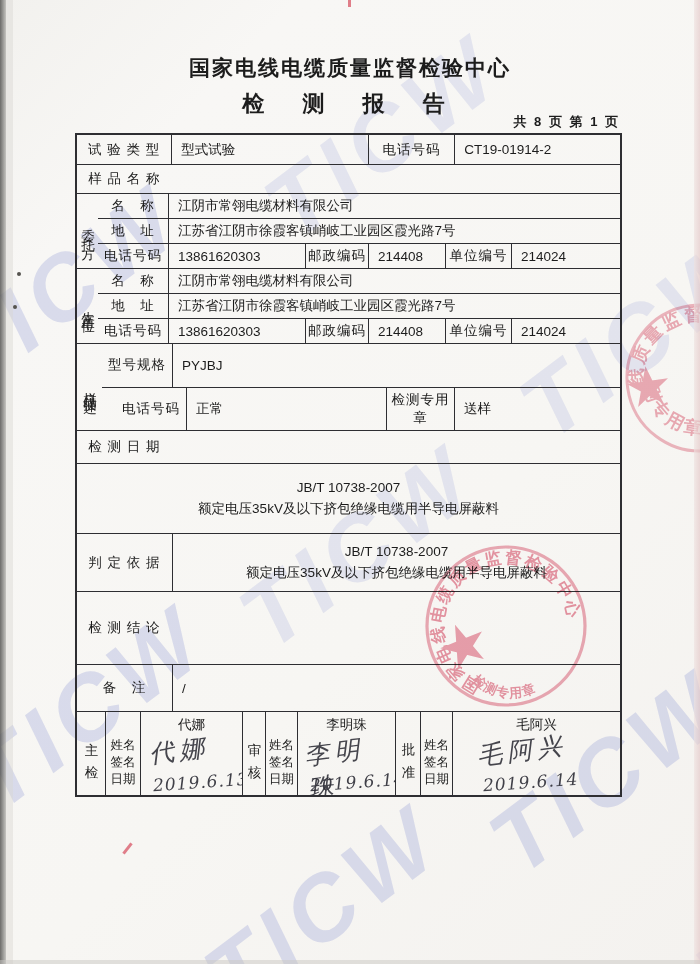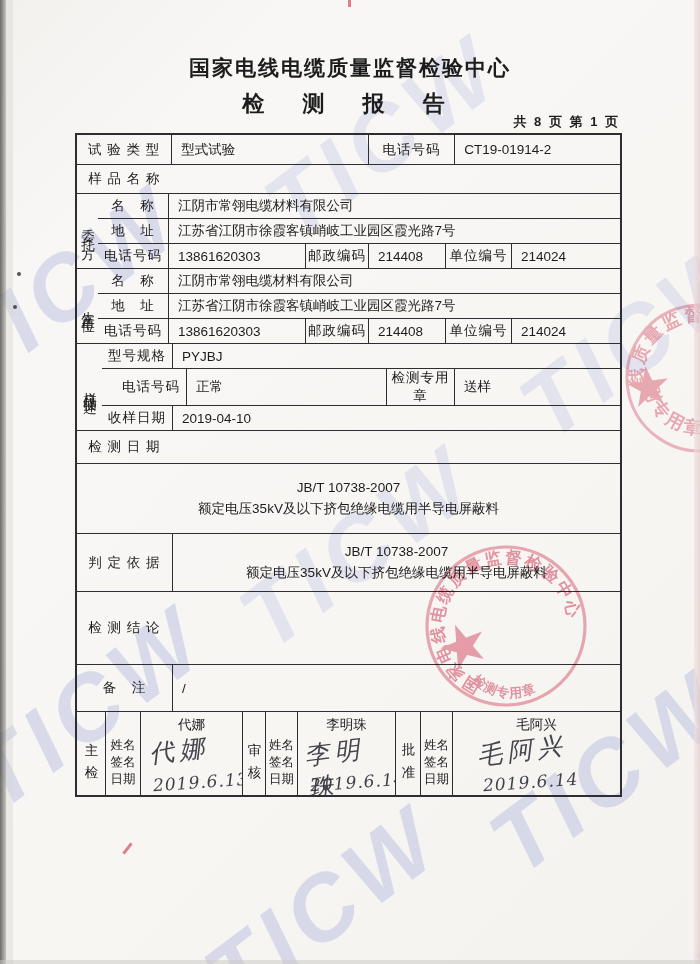--- a/index.html
+++ b/index.html
@@ -185,24 +185,20 @@
         <div class="g-row">
           <div class="cell lab w70">型号规格</div>
           <div class="cell val w452">PYJBJ</div>
         </div>
         <div class="g-row">
           <div class="cell lab w70">电话号码</div>
           <div class="cell val w200">正常</div>
           <div class="cell lab w68">检测专用章</div>
           <div class="cell val w184">送样</div>
         </div>
-        <div class="g-row">
-          <div class="cell lab w70">收样日期</div>
-          <div class="cell val w452">2019-04-10</div>
-        </div>
       </div>
     </div>
 
     <div class="row h33">
       <div class="cell lab w95">检 测 日 期</div>
     </div>
 
     <div class="row h70">
       <div class="cell two-line w452">
         <div>JB/T 10738-2007</div>

